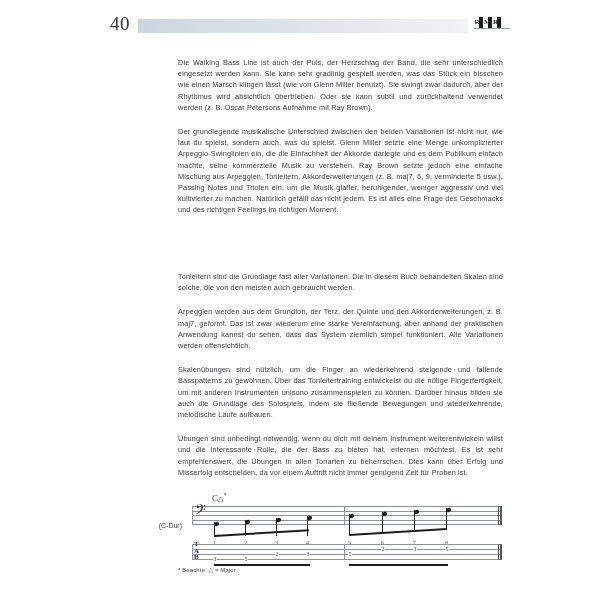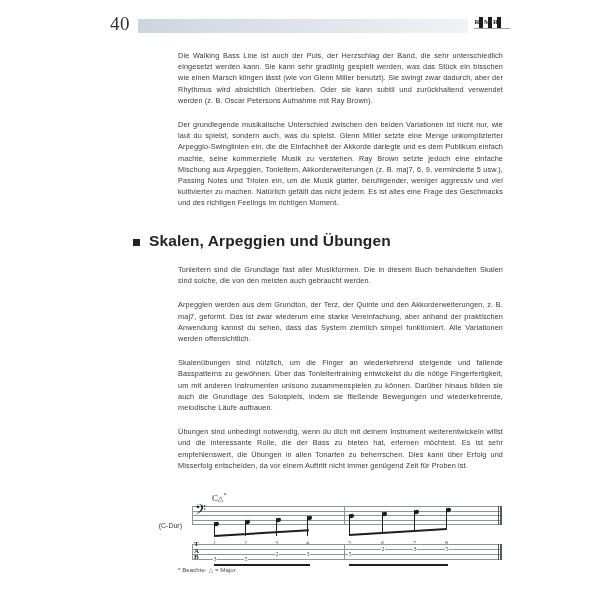--- a/index.html
+++ b/index.html
@@ -101,21 +101,21 @@
   }
 
   
   .content {
     position: absolute;
     left: 178px;
     top: 50px;
     width: 325px;
   }
   p.body {
-    margin: 0 0 13px 0;
+    margin: 7px 0 13px 0;
     font-family: "Liberation Sans", sans-serif;
     font-size: 7.3px;
     line-height: 11.2px;
     text-align: justify;
     color: #39393c;
     letter-spacing: 0.12px;
   }
 
   
   .section-heading {
@@ -311,27 +311,23 @@
         <div class="logo-base"></div>
       </div>
     </div>
   </div>
 
   <div class="content">
     <p class="body">Die Walking Bass Line ist auch der Puls, der Herzschlag der Band, die sehr unterschiedlich eingesetzt werden kann. Sie kann sehr gradlinig gespielt werden, was das Stück ein bisschen wie einen Marsch klingen lässt (wie von Glenn Miller benutzt). Sie swingt zwar dadurch, aber der Rhythmus wird absichtlich übertrieben. Oder sie kann subtil und zurückhaltend verwendet werden (z. B. Oscar Petersons Aufnahme mit Ray Brown).</p>
     <p class="body">Der grundlegende musikalische Unterschied zwischen den beiden Variationen ist nicht nur, wie laut du spielst, sondern auch, was du spielst. Glenn Miller setzte eine Menge unkomplizierter Arpeggio-Swinglinien ein, die die Einfachheit der Akkorde darlegte und es dem Publikum einfach machte, seine kommerzielle Musik zu verstehen. Ray Brown setzte jedoch eine einfache Mischung aus Arpeggien, Tonleitern, Akkorderweiterungen (z. B. maj7, 6, 9, verminderte 5 usw.), Passing Notes und Triolen ein, um die Musik glatter, beruhigender, weniger aggressiv und viel kultivierter zu machen. Natürlich gefällt das nicht jedem. Es ist alles eine Frage des Geschmacks und des richtigen Feelings im richtigen Moment.</p>
   </div>
 
-  <div class="section-heading">
-    <div class="heading-bullet"></div>
-    <div class="heading-text">Skalen, Arpeggien und Übungen</div>
-  </div>
 
   <div class="content" style="top:264px;">
-    <p class="body">Tonleitern sind die Grundlage fast aller Musikformen. Die in diesem Buch behandelten Skalen sind solche, die von den meisten auch gebraucht werden.</p>
+    <p class="body">Tonleitern sind die Grundlage fast aller Variationen. Die in diesem Buch behandelten Skalen sind solche, die von den meisten auch gebraucht werden.</p>
     <p class="body">Arpeggien werden aus dem Grundton, der Terz, der Quinte und den Akkorderweiterungen, z. B. maj7, geformt. Das ist zwar wiederum eine starke Vereinfachung, aber anhand der praktischen Anwendung kannst du sehen, dass das System ziemlich simpel funktioniert. Alle Variationen werden offensichtlich.</p>
     <p class="body">Skalenübungen sind nützlich, um die Finger an wiederkehrend steigende und fallende Basspatterns zu gewöhnen. Über das Tonleitertraining entwickelst du die nötige Fingerfertigkeit, um mit anderen Instrumenten unisono zusammenspielen zu können. Darüber hinaus bilden sie auch die Grundlage des Solospiels, indem sie fließende Bewegungen und wiederkehrende, melodische Läufe aufbauen.</p>
     <p class="body">Übungen sind unbedingt notwendig, wenn du dich mit deinem Instrument weiterentwickeln willst und die interessante Rolle, die der Bass zu bieten hat, erlernen möchtest. Es ist sehr empfehlenswert, die Übungen in allen Tonarten zu beherrschen. Dies kann über Erfolg und Misserfolg entscheiden, da vor einem Auftritt nicht immer genügend Zeit für Proben ist.</p>
   </div>
 
 
   <div class="notation-wrap">
     <div class="key-label">(C-Dur)</div>
 
     <div class="score">

